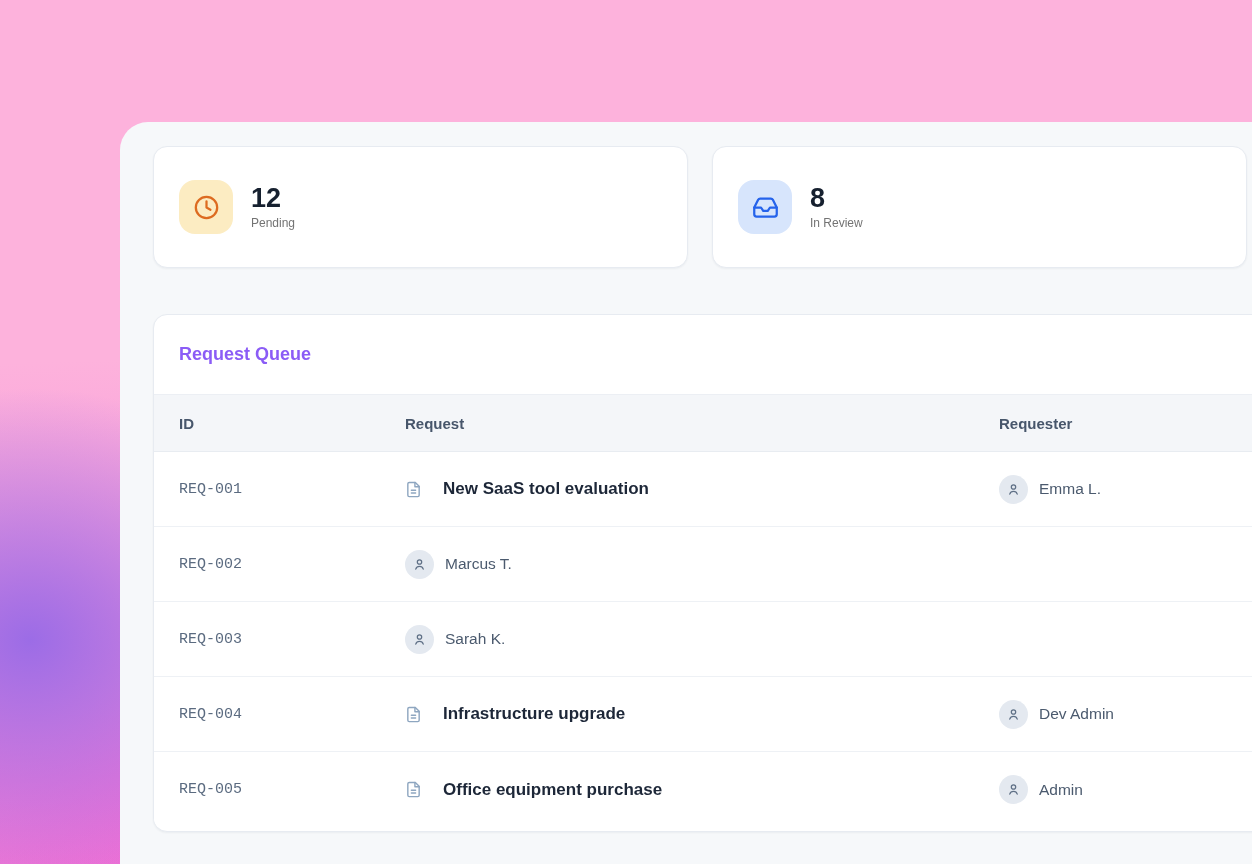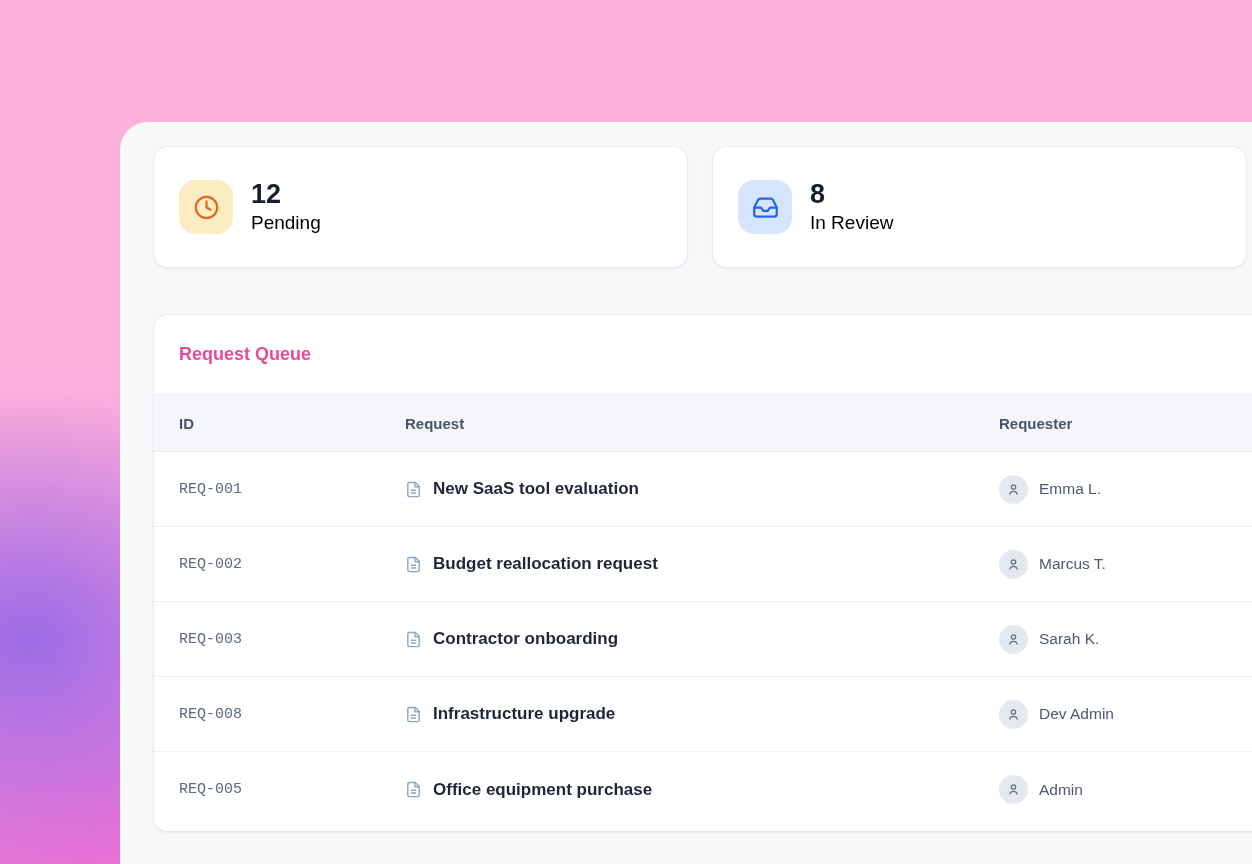--- a/index.html
+++ b/index.html
@@ -34,38 +34,38 @@
   }
   .stat-icon {
     width:54px; height:54px; border-radius:16px;
     display:flex; align-items:center; justify-content:center;
     flex:0 0 auto;
   }
   .stat-icon svg { width:27px; height:27px; }
   .stat-icon.pending { background:#fcecc2; color:#dd6b20; }
   .stat-icon.review  { background:#d7e5fc; color:#2563eb; }
   .stat-value { font-size:27px; font-weight:700; color:#16202f; line-height:1.1; }
-  .stat-label { font-size:19px; color:#000000; margin-top:2px; }
+  .stat-label { font-size:12px; color:#737373; margin-top:2px; }
 
   
   .table-card {
     margin-top:46px;
     width:1260px; height:518px;
     background:#ffffff;
     border:1px solid #e7ebf1;
     border-radius:14px;
     box-shadow:0 1px 2px rgba(23,34,56,.05);
     overflow:hidden;
   }
   .table-title-row {
     height:80px; display:flex; align-items:center;
     padding:0 25px;
     border-bottom:1px solid #eceff4;
   }
-  .table-title { font-size:18px; font-weight:700; color:#ec4899; }
+  .table-title { font-size:18px; font-weight:700; color:#8b5cf6; }
 
   .tgrid {
     display:grid;
     grid-template-columns:226px 594px 1fr;
     align-items:center;
     padding-left:25px;
   }
   .table-header {
     height:57px;
     background:#f4f6f9;
@@ -74,21 +74,21 @@
   .th { font-size:15px; font-weight:600; color:#47566b; }
 
   .table-row { height:75px; border-bottom:1px solid #eef1f5; background:#ffffff; }
   .table-row:last-child { border-bottom:none; }
 
   .cell-id {
     font-family:Liberation Mono, monospace;
     font-size:15px; color:#5b6b80;
   }
   .cell-request {
-    display:flex; align-items:center; gap:11px;
+    display:flex; align-items:center; gap:21px;
     font-size:17px; font-weight:600; color:#1d2738;
   }
   .doc-icon { color:#8ea6c0; display:flex; }
   .doc-icon svg { width:17px; height:17px; }
   .cell-requester {
     display:flex; align-items:center; gap:11px;
     font-size:15.5px; color:#4b5a6e;
   }
   .avatar {
     width:29px; height:29px; border-radius:50%;
@@ -164,101 +164,79 @@
               <circle cx="12" cy="8" r="3.5"></circle>
               <path d="M6 19.5c.9-3 3.1-4.5 6-4.5s5.1 1.5 6 4.5"></path>
             </svg>
         </span>
         <span>Emma L.</span>
       </div>
     </div>
 
     <div class="tgrid table-row">
       <div class="cell-id">REQ-002</div>
+      <div class="cell-requester">
+        <span class="avatar">
+          <svg viewBox="0 0 24 24" fill="none" stroke="currentColor" stroke-width="2" stroke-linecap="round" stroke-linejoin="round">
+              <circle cx="12" cy="8" r="3.5"></circle>
+              <path d="M6 19.5c.9-3 3.1-4.5 6-4.5s5.1 1.5 6 4.5"></path>
+            </svg>
+        </span>
+        <span>Marcus T.</span>
+      </div>
+    </div>
+
+    <div class="tgrid table-row">
+      <div class="cell-id">REQ-003</div>
+      <div class="cell-requester">
+        <span class="avatar">
+          <svg viewBox="0 0 24 24" fill="none" stroke="currentColor" stroke-width="2" stroke-linecap="round" stroke-linejoin="round">
+              <circle cx="12" cy="8" r="3.5"></circle>
+              <path d="M6 19.5c.9-3 3.1-4.5 6-4.5s5.1 1.5 6 4.5"></path>
+            </svg>
+        </span>
+        <span>Sarah K.</span>
+      </div>
+    </div>
+
+    <div class="tgrid table-row">
+      <div class="cell-id">REQ-004</div>
       <div class="cell-request">
         <span class="doc-icon">
           <svg viewBox="0 0 24 24" fill="none" stroke="currentColor" stroke-width="2" stroke-linecap="round" stroke-linejoin="round">
               <path d="M14.5 2H6a2 2 0 0 0-2 2v16a2 2 0 0 0 2 2h12a2 2 0 0 0 2-2V7.5z"></path>
               <polyline points="14 2 14 8 20 8"></polyline>
               <line x1="9" y1="13" x2="15" y2="13"></line>
               <line x1="9" y1="17" x2="15" y2="17"></line>
             </svg>
         </span>
-        <span>Budget reallocation request</span>
-      </div>
-      <div class="cell-requester">
-        <span class="avatar">
-          <svg viewBox="0 0 24 24" fill="none" stroke="currentColor" stroke-width="2" stroke-linecap="round" stroke-linejoin="round">
-              <circle cx="12" cy="8" r="3.5"></circle>
-              <path d="M6 19.5c.9-3 3.1-4.5 6-4.5s5.1 1.5 6 4.5"></path>
-            </svg>
-        </span>
-        <span>Marcus T.</span>
-      </div>
-    </div>
-
-    <div class="tgrid table-row">
-      <div class="cell-id">REQ-003</div>
+        <span>Infrastructure upgrade</span>
+      </div>
+      <div class="cell-requester">
+        <span class="avatar">
+          <svg viewBox="0 0 24 24" fill="none" stroke="currentColor" stroke-width="2" stroke-linecap="round" stroke-linejoin="round">
+              <circle cx="12" cy="8" r="3.5"></circle>
+              <path d="M6 19.5c.9-3 3.1-4.5 6-4.5s5.1 1.5 6 4.5"></path>
+            </svg>
+        </span>
+        <span>Dev Admin</span>
+      </div>
+    </div>
+
+    <div class="tgrid table-row">
+      <div class="cell-id">REQ-005</div>
       <div class="cell-request">
         <span class="doc-icon">
           <svg viewBox="0 0 24 24" fill="none" stroke="currentColor" stroke-width="2" stroke-linecap="round" stroke-linejoin="round">
               <path d="M14.5 2H6a2 2 0 0 0-2 2v16a2 2 0 0 0 2 2h12a2 2 0 0 0 2-2V7.5z"></path>
               <polyline points="14 2 14 8 20 8"></polyline>
               <line x1="9" y1="13" x2="15" y2="13"></line>
               <line x1="9" y1="17" x2="15" y2="17"></line>
             </svg>
         </span>
-        <span>Contractor onboarding</span>
-      </div>
-      <div class="cell-requester">
-        <span class="avatar">
-          <svg viewBox="0 0 24 24" fill="none" stroke="currentColor" stroke-width="2" stroke-linecap="round" stroke-linejoin="round">
-              <circle cx="12" cy="8" r="3.5"></circle>
-              <path d="M6 19.5c.9-3 3.1-4.5 6-4.5s5.1 1.5 6 4.5"></path>
-            </svg>
-        </span>
-        <span>Sarah K.</span>
-      </div>
-    </div>
-
-    <div class="tgrid table-row">
-      <div class="cell-id">REQ-008</div>
-      <div class="cell-request">
-        <span class="doc-icon">
-          <svg viewBox="0 0 24 24" fill="none" stroke="currentColor" stroke-width="2" stroke-linecap="round" stroke-linejoin="round">
-              <path d="M14.5 2H6a2 2 0 0 0-2 2v16a2 2 0 0 0 2 2h12a2 2 0 0 0 2-2V7.5z"></path>
-              <polyline points="14 2 14 8 20 8"></polyline>
-              <line x1="9" y1="13" x2="15" y2="13"></line>
-              <line x1="9" y1="17" x2="15" y2="17"></line>
-            </svg>
-        </span>
-        <span>Infrastructure upgrade</span>
-      </div>
-      <div class="cell-requester">
-        <span class="avatar">
-          <svg viewBox="0 0 24 24" fill="none" stroke="currentColor" stroke-width="2" stroke-linecap="round" stroke-linejoin="round">
-              <circle cx="12" cy="8" r="3.5"></circle>
-              <path d="M6 19.5c.9-3 3.1-4.5 6-4.5s5.1 1.5 6 4.5"></path>
-            </svg>
-        </span>
-        <span>Dev Admin</span>
-      </div>
-    </div>
-
-    <div class="tgrid table-row">
-      <div class="cell-id">REQ-005</div>
-      <div class="cell-request">
-        <span class="doc-icon">
-          <svg viewBox="0 0 24 24" fill="none" stroke="currentColor" stroke-width="2" stroke-linecap="round" stroke-linejoin="round">
-              <path d="M14.5 2H6a2 2 0 0 0-2 2v16a2 2 0 0 0 2 2h12a2 2 0 0 0 2-2V7.5z"></path>
-              <polyline points="14 2 14 8 20 8"></polyline>
-              <line x1="9" y1="13" x2="15" y2="13"></line>
-              <line x1="9" y1="17" x2="15" y2="17"></line>
-            </svg>
-        </span>
         <span>Office equipment purchase</span>
       </div>
       <div class="cell-requester">
         <span class="avatar">
           <svg viewBox="0 0 24 24" fill="none" stroke="currentColor" stroke-width="2" stroke-linecap="round" stroke-linejoin="round">
               <circle cx="12" cy="8" r="3.5"></circle>
               <path d="M6 19.5c.9-3 3.1-4.5 6-4.5s5.1 1.5 6 4.5"></path>
             </svg>
         </span>
         <span>Admin</span>

